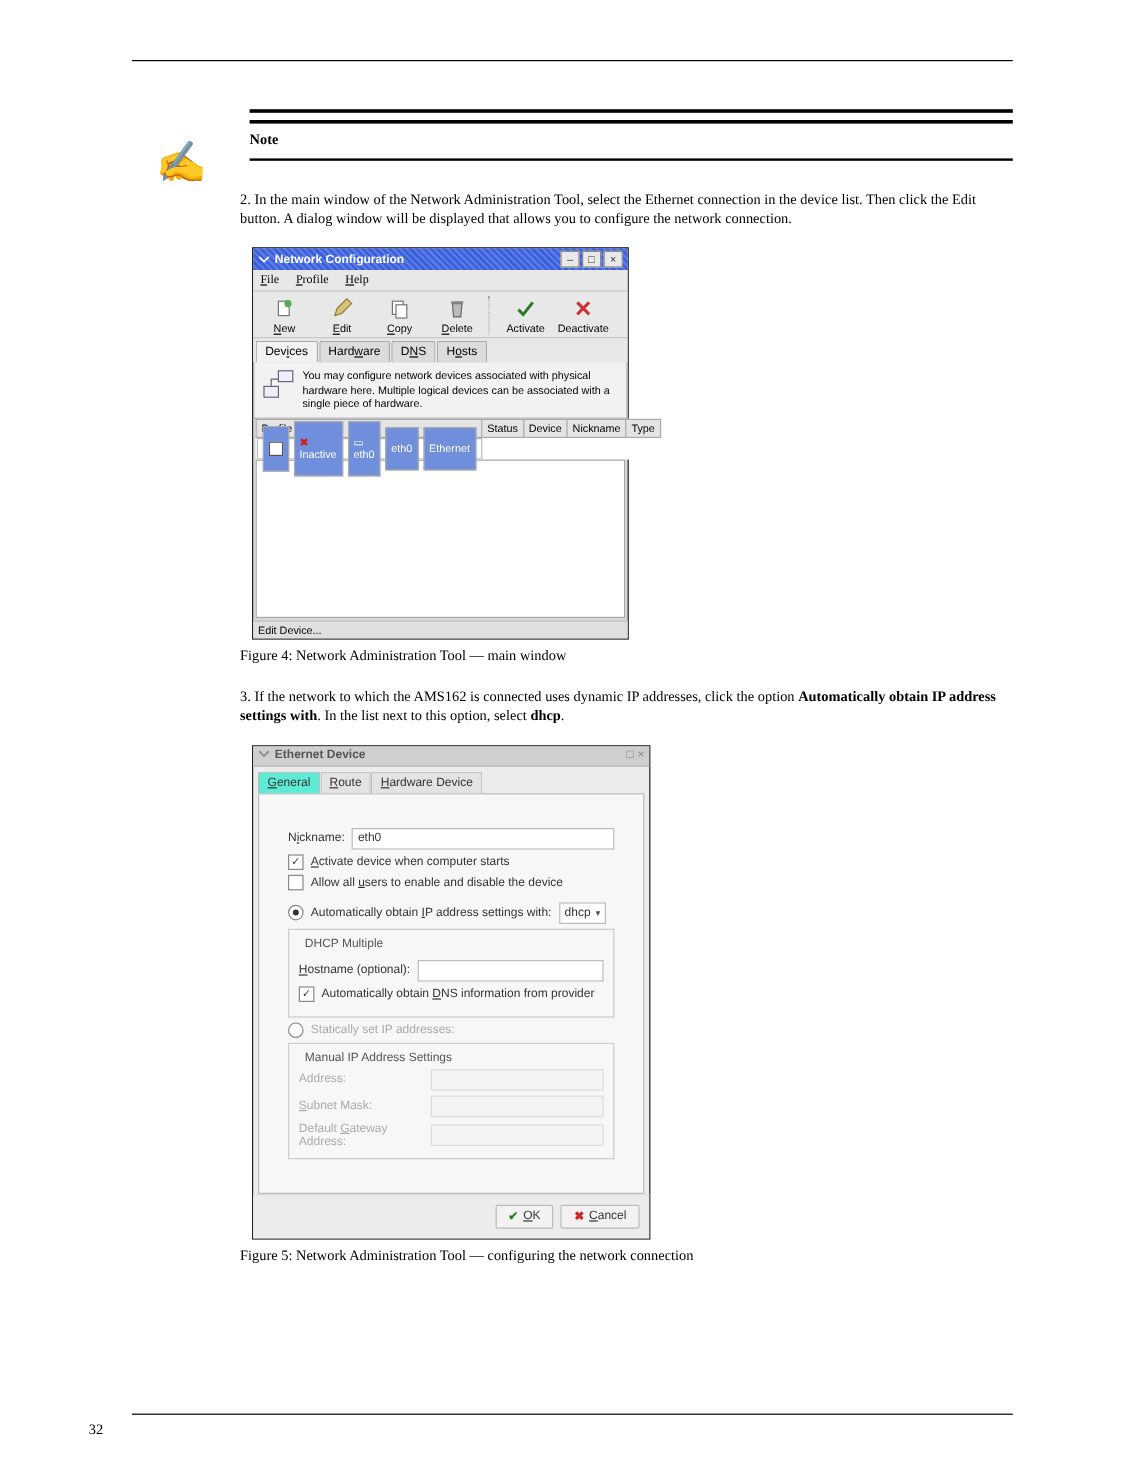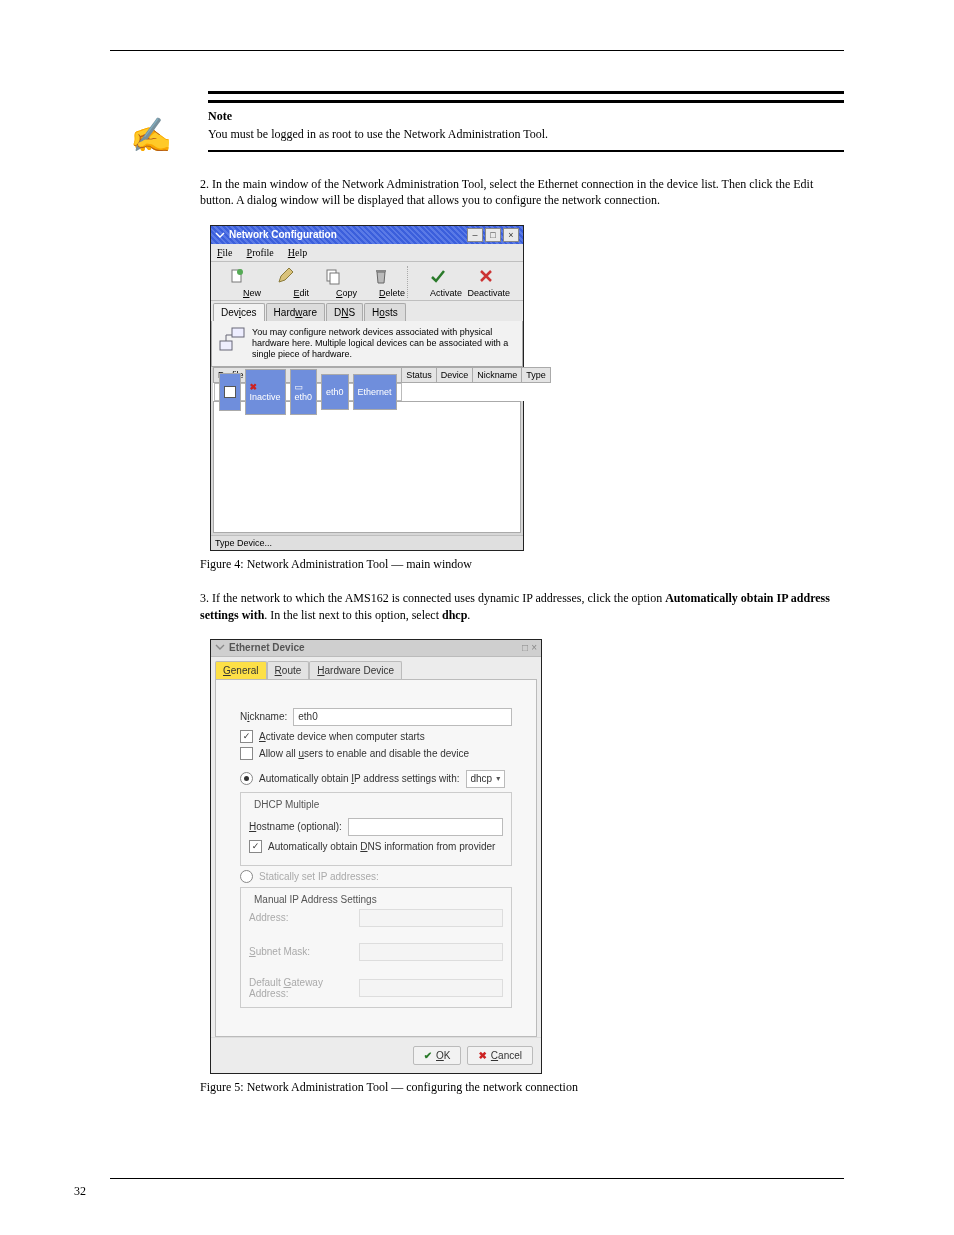--- a/index.html
+++ b/index.html
@@ -21,21 +21,21 @@
   .win1{width:312px;background:#d7d7d7;font-family:Tahoma,Arial,sans-serif;font-size:10px;color:#000;}
   .tb{display:flex;align-items:center;height:18px;background:repeating-linear-gradient(45deg,#3b5fdc 0,#3b5fdc 2px,#5a7ae6 2px,#5a7ae6 4px);color:#fff;padding:0 4px;}
   .tb .caret{width:10px;height:10px;margin-right:4px;display:inline-flex;align-items:center;justify-content:center;}
   .tb-title{font-weight:bold;}
   .tb-btns{margin-left:auto;display:flex;gap:2px;}
   .tb-btn{width:14px;height:12px;background:#e9e9e9;border:1px solid #888;font-size:9px;display:flex;align-items:center;justify-content:center;color:#333;}
   .menubar{display:flex;gap:14px;padding:3px 6px;background:#e8e8e8;border-bottom:1px solid #bfbfbf;}
   .menuitem{cursor:default;font-family:Liberation Serif, serif;}
   .und{text-decoration:underline;text-decoration-thickness:1px;}
   .toolbar{display:flex;padding:4px 2px 2px 2px;background:#e8e8e8;border-bottom:1px solid #bfbfbf;}
-  .tool{flex:0 0 auto;width:48px;text-align:right;}
+  .tool{flex:0 0 auto;width:48px;text-align:center;}
   .tool-i{width:20px;height:20px;margin:0 auto 2px auto;display:flex;align-items:center;justify-content:center;border-radius:3px;}
   .tool-lbl{font-size:9px;}
   .sep{width:4px;border-left:1px dotted #aaa;margin:0 2px;}
   .tabs{display:flex;background:#e8e8e8;padding:2px 2px 0 2px;}
   .tab{padding:3px 7px;border:1px solid #aaa;border-bottom:none;margin-right:1px;background:#dcdcdc;border-radius:2px 2px 0 0;font-size:10px;}
   .tab.active{background:#f2f2f2;}
   .info{display:flex;gap:6px;align-items:flex-start;padding:6px;background:#f2f2f2;border:1px solid #aaa;border-top:none;font-size:9px;line-height:1.25;}
   .info-icon{width:28px;height:26px;flex:none;}
   .grid{border-collapse:collapse;width:calc(100% - 4px);margin:0 2px;font-size:9px;background:#fff;}
   .grid th{border:1px solid #aaa;background:#e4e4e4;padding:2px 4px;font-weight:normal;text-align:left;}
@@ -46,52 +46,51 @@
   .chk{width:10px;height:10px;border:1px solid #555;display:inline-flex;align-items:center;justify-content:center;background:#fff;font-size:8px;line-height:1;}
   .xmark{color:#c22;font-weight:bold;}
 
   
   .win2{width:330px;background:#ececec;font-family:Tahoma,Arial,sans-serif;font-size:10px;color:#333;}
   .tb2{display:flex;align-items:center;height:16px;background:#cfcfcf;color:#555;padding:0 4px;border-bottom:1px solid #bbb;}
   .tb2 .caret{color:#888;margin-right:4px;}
   .tb2-btns{margin-left:auto;display:flex;gap:3px;color:#888;}
   .tabs2{display:flex;padding:4px 4px 0 4px;}
   .tab2{padding:3px 7px;border:1px solid #bbb;border-bottom:none;background:#e3e3e3;border-radius:2px 2px 0 0;font-size:10px;}
-  .tab2.active{background:#fde047;}
+  .tab2.active{background:#5eead4;}
   .panel{background:#f7f7f7;border:1px solid #bbb;margin:0 4px;padding:24px;}
   .row{display:flex;align-items:center;gap:6px;margin:4px 0;}
   .row label{font-size:10px;}
   .txt{height:16px;border:1px solid #bbb;background:#fff;flex:1;}
   .cb{width:11px;height:11px;border:1px solid #888;background:#fff;display:inline-flex;align-items:center;justify-content:center;font-size:9px;}
   .rb{width:11px;height:11px;border:1px solid #888;border-radius:50%;background:#fff;display:inline-flex;align-items:center;justify-content:center;}
   .rb .dot{width:5px;height:5px;border-radius:50%;background:#333;}
   .fs{border:1px solid #ccc;padding:6px 8px 8px 8px;margin:4px 0;}
   .fs-legend{font-size:10px;margin:-12px 0 4px 2px;background:#f7f7f7;display:inline-block;padding:0 3px;color:#555;}
   .disabled{color:#aaa;}
   .sel{height:16px;border:1px solid #bbb;background:#fff;display:inline-flex;align-items:center;padding:0 4px;gap:4px;}
   .sel .dd{font-size:8px;color:#555;}
   .btnbar{display:flex;justify-content:flex-end;gap:6px;padding:8px;background:#ececec;border-top:1px solid #ddd;}
   .btn{display:inline-flex;align-items:center;gap:4px;border:1px solid #bbb;background:#f2f2f2;padding:3px 10px;border-radius:2px;font-size:10px;}
   .ok-i{color:#2a7a2a;font-weight:bold;}
   .cancel-i{color:#c22;font-weight:bold;}
-  .grid2{display:grid;grid-template-columns:110px 1fr;row-gap:16px;align-items:center;}
+  .grid2{display:grid;grid-template-columns:110px 1fr;row-gap:4px;align-items:center;}
   .grid2 .txt{width:auto;}
 </style>
 </head>
 <body>
 
 <div class="page">
   <div class="top-rule"></div>
 
   <span class="note-icon">✍</span>
 
   <div class="note-block">
     <div class="note-rule"></div>
     <p class="note-label"><b>Note</b></p>
-    <p class="note-text">You must be logged in as root to use the Network Administration Tool.</p>
     <div class="note-rule2"></div>
   </div>
 
   <p class="body-text">
     <span>2.</span>
     <span>In the main window of the Network Administration Tool, select the Ethernet connection in the device list. Then click the Edit button. A dialog window will be displayed that allows you to configure the network connection.</span>
   </p>
 
   <div class="fig win1">
     <div class="tb">
@@ -194,21 +193,21 @@
       <tr class="sel">
         <td><span class="chk">✓</span></td>
         <td><span class="xmark">✖</span> <span>Inactive</span></td>
         <td><span>▭</span> <span>eth0</span></td>
         <td>eth0</td>
         <td>Ethernet</td>
       </tr>
     </tbody>
       </table>
     <div class="grid-wrap"></div>
-    <div class="status-strip">Type Device...</div>
+    <div class="status-strip">Edit Device...</div>
   </div>
   <p class="fig-caption">Figure 4: Network Administration Tool — main window</p>
 
   <p class="body-text">
     <span>3.</span>
     <span>If the network to which the AMS162 is connected uses dynamic IP addresses, click the option <b>Automatically obtain IP address settings with</b>. In the list next to this option, select <b>dhcp</b>.</span>
   </p>
 
   <div class="fig win2">
     <div class="tb2">

